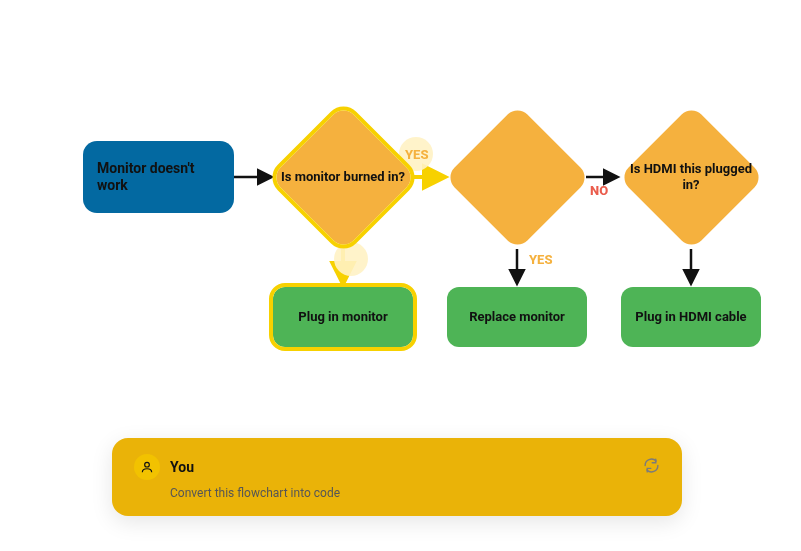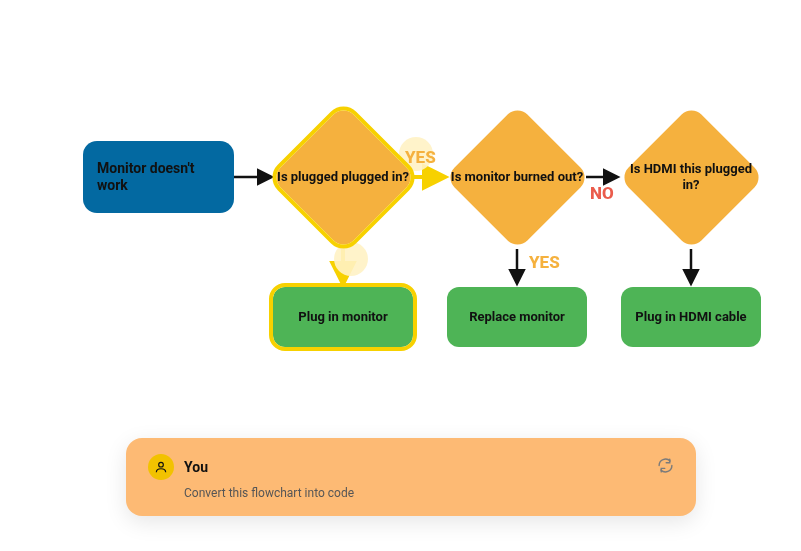--- a/index.html
+++ b/index.html
@@ -3,26 +3,26 @@
 <meta charset="utf-8">
 <style>
   html,body{margin:0;padding:0;background:#fff;font-family:-apple-system,BlinkMacSystemFont,"Segoe UI",Roboto,Arial,sans-serif;}
   .stage{position:relative;width:801px;height:551px;}
   .start-box{position:absolute;width:151px;height:72px;background:#0369a1;border-radius:14px;display:flex;align-items:center;padding:0 14px;box-sizing:border-box;font-weight:700;font-size:14px;color:#111;line-height:1.25;}
   .diamond{position:absolute;width:103px;height:103px;background:#F5B13E;transform:rotate(45deg);border-radius:14px;}
   .diamond.sel{outline:4px solid #F7D100;}
   .dlabel{position:absolute;width:142px;text-align:center;font-weight:700;font-size:13px;color:#111;line-height:1.25;transform:translate(-50%,-50%);}
   .action{position:absolute;width:140px;height:60px;background:#4EB456;border-radius:12px;display:flex;align-items:center;justify-content:center;text-align:center;font-weight:700;font-size:13px;color:#111;line-height:1.25;padding:0 8px;box-sizing:border-box;}
   .action.sel{outline:4px solid #F7D100;}
-  .edge{position:absolute;font-weight:800;font-size:17px;}
+  .edge{position:absolute;font-weight:800;font-size:13px;}
   .edge.no{color:#EA5C4C;margin-top:36px;}
   .edge.yes{color:#F5B13E;}
   svg.arrows{position:absolute;left:0;top:0;width:801px;height:551px;pointer-events:none;}
   .halo{position:absolute;width:34px;height:34px;border-radius:50%;background:#FFF2C4;opacity:.9;}
-  .chat{position:absolute;left:126px;top:438px;width:570px;height:78px;border-radius:16px;background:#fdba74;box-shadow:0 6px 22px rgba(0,0,0,.10);padding:16px 22px;box-sizing:border-box;}
+  .chat{position:absolute;left:112px;top:438px;width:570px;height:78px;border-radius:16px;background:#eab308;box-shadow:0 6px 22px rgba(0,0,0,.10);padding:16px 22px;box-sizing:border-box;}
   .chat .top{display:flex;align-items:center;justify-content:space-between;}
   .avatar{width:26px;height:26px;border-radius:50%;background:#F2C200;display:flex;align-items:center;justify-content:center;}
   .avatar svg{width:14px;height:14px;}
   .uname{font-weight:700;font-size:14px;color:#111;margin-left:10px;}
   .left{display:flex;align-items:center;}
   .refresh{color:#888;}
   .prompt{margin-top:6px;margin-left:36px;color:#565656;font-size:12px;}
 </style>
 </head>
 <body>
@@ -53,24 +53,23 @@
   </svg>
 
   <div class="start-box" style="left:83px;top:141px">
     <span>Monitor doesn't work</span>
   </div>
 
   <div class="halo" style="left:399px;top:137px"></div>
   <div class="halo" style="left:334px;top:242px"></div>
 
   <div class="diamond sel" style="left:292px;top:126px"></div>
-  <div class="dlabel" style="left:343px;top:177px">Is plugged plugged in?</div>
+  <div class="dlabel" style="left:343px;top:177px">Is monitor burned in?</div>
 
   <div class="diamond" style="left:466px;top:126px"></div>
-  <div class="dlabel" style="left:517px;top:177px">Is monitor burned out?</div>
 
   <div class="diamond" style="left:640px;top:126px"></div>
   <div class="dlabel" style="left:691px;top:177px">Is HDMI this plugged in?</div>
 
   <span class="edge yes" style="left:405px;top:147px">YES</span>
   <span class="edge no" style="left:590px;top:147px">NO</span>
   <span class="edge no" style="left:354px;top:252px">NO</span>
   <span class="edge yes" style="left:529px;top:252px">YES</span>
   <span class="edge no" style="left:703px;top:252px">NO</span>
 

